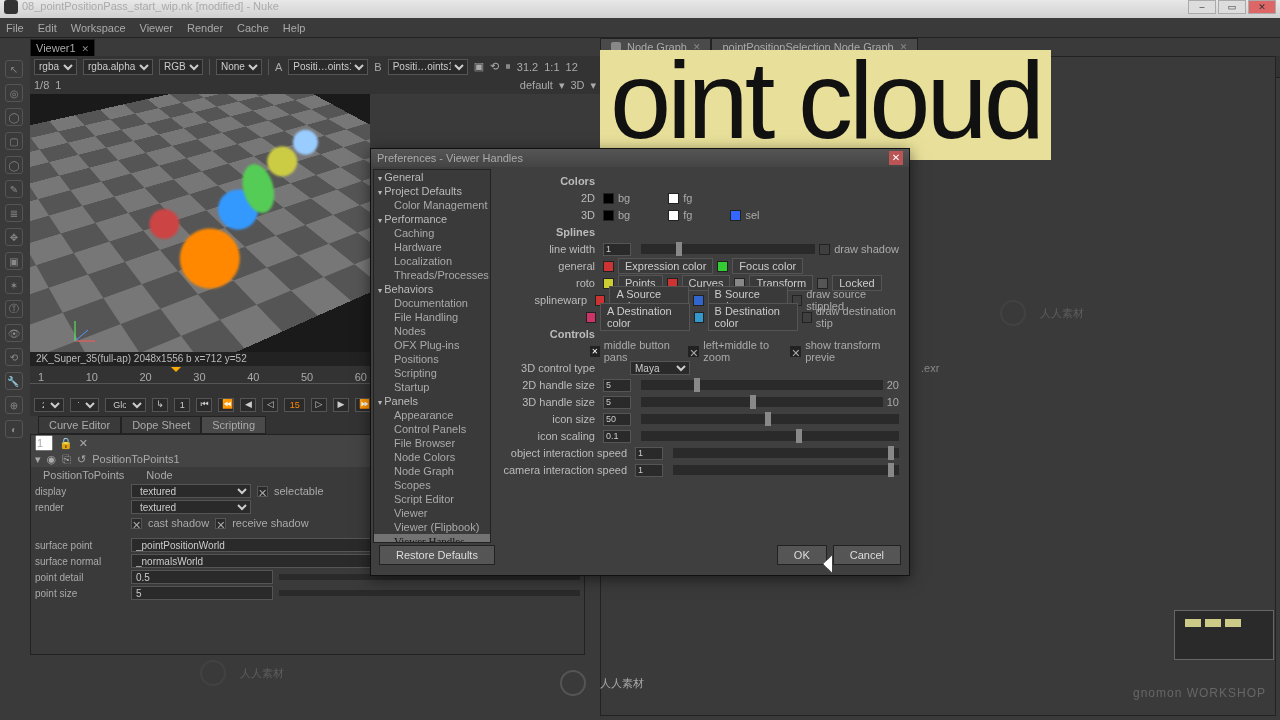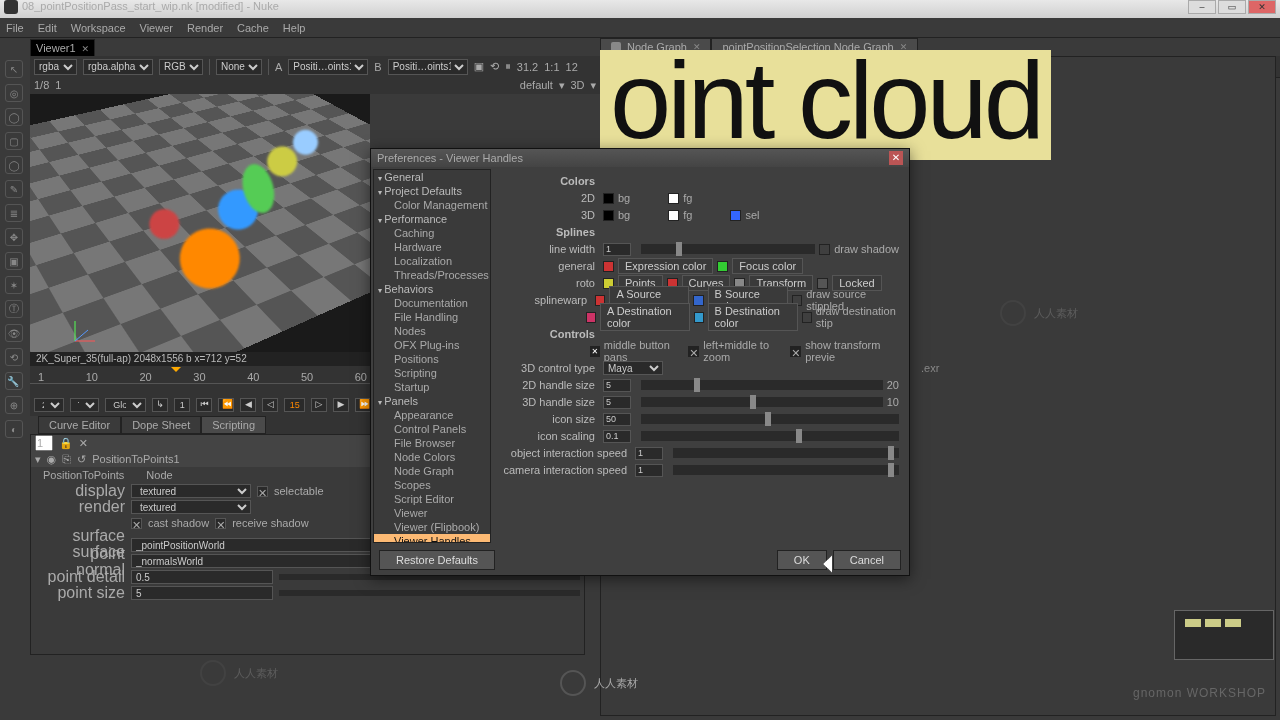--- a/index.html
+++ b/index.html
@@ -31,56 +31,56 @@
 .timeline .marker { position:absolute; top:1px; left:41%; width:0; height:0; border:5px solid transparent; border-top-color:#fa0; }
 .timeline .ticks { position:absolute; bottom:0; left:0; right:0; display:flex; justify-content:space-between; font-size:8px; padding:0 8px; color:#888; }
 .tctrl { position:absolute; left:30px; top:398px; width:345px; height:18px; background:#333; display:flex; gap:6px; padding:0 4px; }
 .tctrl .btn, .tctrl select, .tctrl input { background:#2a2a2a; border:1px solid #555; color:#ccc; height:14px; font-size:9px; padding:0 3px; min-width:16px; text-align:center; }
 .panel-tabs { position:absolute; left:30px; top:416px; width:555px; height:18px; background:#333; display:flex;margin-left:8px; }
 .panel-tabs .ptab { padding:2px 10px; border:1px solid #222; background:#3a3a3a; }
 .panel-tabs .ptab.active { background:#4a4a4a; }
 .prop-panel { position:absolute; left:30px; top:434px; width:555px; bottom:65px; background:#3a3a3a; border:1px solid #222; }
 .prop-row { display:flex; align-items:center; height:16px; padding:0 4px; gap:6px; }
 .prop-row.hdr { background:#444; }
-.prop-row label { width:90px; text-align:right; color:#aaa; font-size:16px; }
+.prop-row label { width:90px; text-align:left; color:#aaa; font-size:10px; }
 .prop-row .field { background:#2a2a2a; border:1px solid #555; color:#ccc; height:14px; font-size:10px; padding:0 4px; flex:0 0 120px; }
 .prop-row .chk { width:11px; height:11px; border:1px solid #555; background:#2a2a2a; }
 .slider-track { flex:1; height:6px; background:#2a2a2a; position:relative; }
 .nodegraph-tabs { position:absolute; left:600px; top:38px; height:18px; display:flex; }
 .ngtab { background:#4a4a4a; padding:2px 10px; border:1px solid #222; color:#ccc; display:flex; align-items:center; gap:6px; }
 .ngtab .dot { width:10px; height:10px; background:#888; border-radius:2px; }
 .ngtab .x { font-size:9px; color:#888; }
 .nodegraph { position:absolute; left:600px; top:56px; right:4px; bottom:4px; background:#3a3a3a; border:1px solid #222; }
 .overlay-text { position:absolute; left:600px; top:50px; font-size:110px; font-weight:300; color:#111; background:#e8e09a; padding:0 10px; letter-spacing:-4px; height:110px; line-height:100px; }
-.watermark { position:absolute; color:#555; font-size:28px; display:flex; align-items:center; gap:8px; }
+.watermark { position:absolute; color:#555; font-size:28px; display:flex; align-items:center; gap:14px; }
 .watermark .wm-ico { width:26px; height:26px; border:2px solid #555; border-radius:50%; }
 .gnomon { position:absolute; right:14px; bottom:20px; color:#666; font-size:12px; letter-spacing:1px; }
 .mini { position:absolute; right:6px; bottom:60px; width:100px; height:50px; border:1px solid #666; background:#2a2a2a; }
 .mini .mbox { position:absolute; background:#cc8; }
 
 .dialog { position:absolute; left:370px; top:148px; width:540px; height:428px; background:#3f3f3f; border:1px solid #111; box-shadow:0 3px 14px rgba(0,0,0,.5); }
 .dialog .dtitle { height:18px; background:linear-gradient(#555,#444); display:flex; align-items:center; padding:0 6px; color:#ddd; }
 .dialog .dtitle .dclose { margin-left:auto; width:14px; height:14px; background:#b55; color:#fff; font-size:10px; text-align:center; line-height:14px; }
 .dialog .body { display:flex; height:378px; }
 .dialog .tree { width:118px; background:#3a3a3a; border:1px solid #222; margin:2px; overflow:hidden; font-size:10px; }
 .tree .ti { padding:1px 0 1px 12px; color:#bbb; white-space:nowrap; cursor:default; }
 .tree .ti.h { padding-left:4px; }
 .tree .ti.h::before { content:"▾ "; font-size:8px; }
 .tree .ti.sub { padding-left:20px; color:#aaa; }
-.tree .ti.sel { background:#fdba74; color:#111; }
+.tree .ti.sel { background:#737373; color:#111;font-family:Liberation Serif, serif; }
 .dialog .form { flex:1; padding:6px 10px 6px 4px; font-size:10px; overflow:hidden; }
 .form .frow { display:flex; align-items:center; height:16px; gap:4px; margin-bottom:1px; }
 .form .frow .flab { width:98px; text-align:right; color:#bbb; margin-right:4px; }
 .form .sw { width:11px; height:11px; border:1px solid #222; display:inline-block; }
 .form .tag { padding:1px 6px; background:#3a3a3a; border:1px solid #555; color:#ccc; }
 .form .sliderbox { flex:1; height:10px; background:#2a2a2a; position:relative; margin-left:6px; }
 .form .sliderbox .knob { position:absolute; top:-2px; width:6px; height:14px; background:#888; }
 .form .numin { width:28px; background:#2a2a2a; border:1px solid #555; color:#ccc; height:13px; font-size:9px; padding:0 2px; }
-.form .sel { background:#2a2a2a; border:1px solid #555; color:#ccc; height:14px; font-size:10px; }
-.dialog .dfoot { height:30px; display:flex; align-items:center; padding:0 8px; gap:6px; }
+.form .sel { background:#2a2a2a; border:1px solid #555; color:#ccc; height:14px; font-size:10px;margin-left:27px; }
+.dialog .dfoot { height:30px; display:flex; align-items:flex-start; padding:0 8px; gap:6px; }
 .dialog .dfoot .dbtn { background:#555; border:1px solid #222; color:#ddd; padding:3px 16px; font-size:11px; }
 .cursor { position:absolute; left:826px; top:558px; width:12px; height:16px; pointer-events:none; }
 .cursor::before { content:""; position:absolute; border:6px solid transparent; border-left-color:#fff; border-top-color:#fff; transform:rotate(-45deg); }
 </style>
 </head>
 <body>
 
 <div class="titlebar">
   <div class="nuke-icon"></div>
   <span>08_pointPositionPass_start_wip.nk [modified] - Nuke</span>

